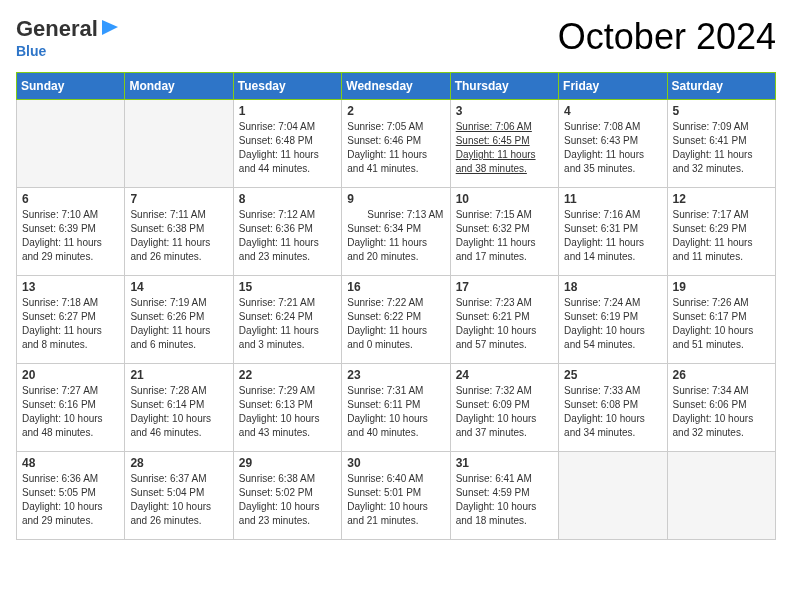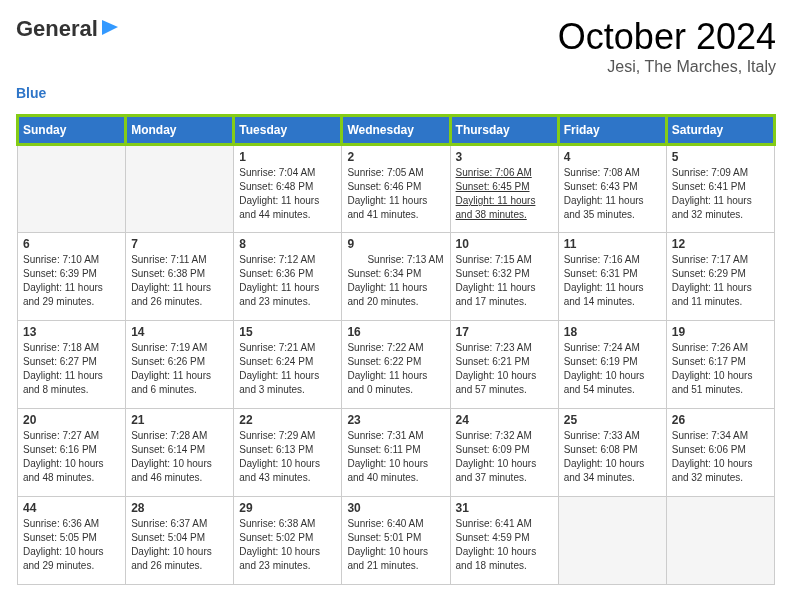--- a/index.html
+++ b/index.html
@@ -13,21 +13,20 @@
     .header {
       display: flex;
       justify-content: space-between;
       align-items: flex-start;
       margin-bottom: 12px;
     }
     .logo {
       display: flex;
       flex-direction: column;
       align-items: flex-start;
-      gap: 42px;
     }
     .logo-line {
       display: flex;
       align-items: center;
     }
     .title-block {
       text-align: right;
     }
     .month-title {
       font-size: 36px;
@@ -43,21 +42,21 @@
       border-collapse: collapse;
       table-layout: fixed;
     }
     th {
       background-color: #2e75c8;
       color: #fff;
       font-size: 12px;
       font-weight: bold;
       padding: 6px 4px;
       text-align: left;
-      border: 3px solid #84cc16;
+      border: 1px solid #84cc16;
     }
     td {
       border: 1px solid #ccc;
       vertical-align: top;
       padding: 4px 5px;
       font-size: 10.5px;
       color: #333;
       height: 88px;
       background: #fff;
     }
@@ -86,21 +85,20 @@
       <svg width="20" height="18" viewBox="0 0 20 18" style="margin-left:2px;margin-top:-2px;">
         <polygon points="2,16 18,8 2,1" fill="#3399ff"></polygon>
       </svg>
     </div>
     <div>
       <span style="font-size:14px;font-weight:bold;color:#2e75c8;">Blue</span>
     </div>
   </div>
   <div class="title-block">
     <div class="month-title">October 2024</div>
-    <div class="location">Jesi, The Marches, Italy</div>
   </div>
 </div>
 
 <table>
   <thead>
     <tr id="weekday-header">
     <th>Sunday</th>
         <th>Monday</th>
         <th>Tuesday</th>
         <th>Wednesday</th>
@@ -192,21 +190,21 @@
 Sunset: 6:09 PM
 Daylight: 10 hours and 37 minutes.</span></td>
         <td><span class="day-num">25</span><span class="cell-text" style="white-space: pre-line;">Sunrise: 7:33 AM
 Sunset: 6:08 PM
 Daylight: 10 hours and 34 minutes.</span></td>
         <td><span class="day-num">26</span><span class="cell-text" style="white-space: pre-line;">Sunrise: 7:34 AM
 Sunset: 6:06 PM
 Daylight: 10 hours and 32 minutes.</span></td>
       </tr>
       <tr>
-        <td><span class="day-num">44</span><span class="cell-text" style="white-space: pre-line;">Sunrise: 6:36 AM
+        <td><span class="day-num">48</span><span class="cell-text" style="white-space: pre-line;">Sunrise: 6:36 AM
 Sunset: 5:05 PM
 Daylight: 10 hours and 29 minutes.</span></td>
         <td><span class="day-num">28</span><span class="cell-text" style="white-space: pre-line;">Sunrise: 6:37 AM
 Sunset: 5:04 PM
 Daylight: 10 hours and 26 minutes.</span></td>
         <td><span class="day-num">29</span><span class="cell-text" style="white-space: pre-line;">Sunrise: 6:38 AM
 Sunset: 5:02 PM
 Daylight: 10 hours and 23 minutes.</span></td>
         <td><span class="day-num">30</span><span class="cell-text" style="white-space: pre-line;">Sunrise: 6:40 AM
 Sunset: 5:01 PM

